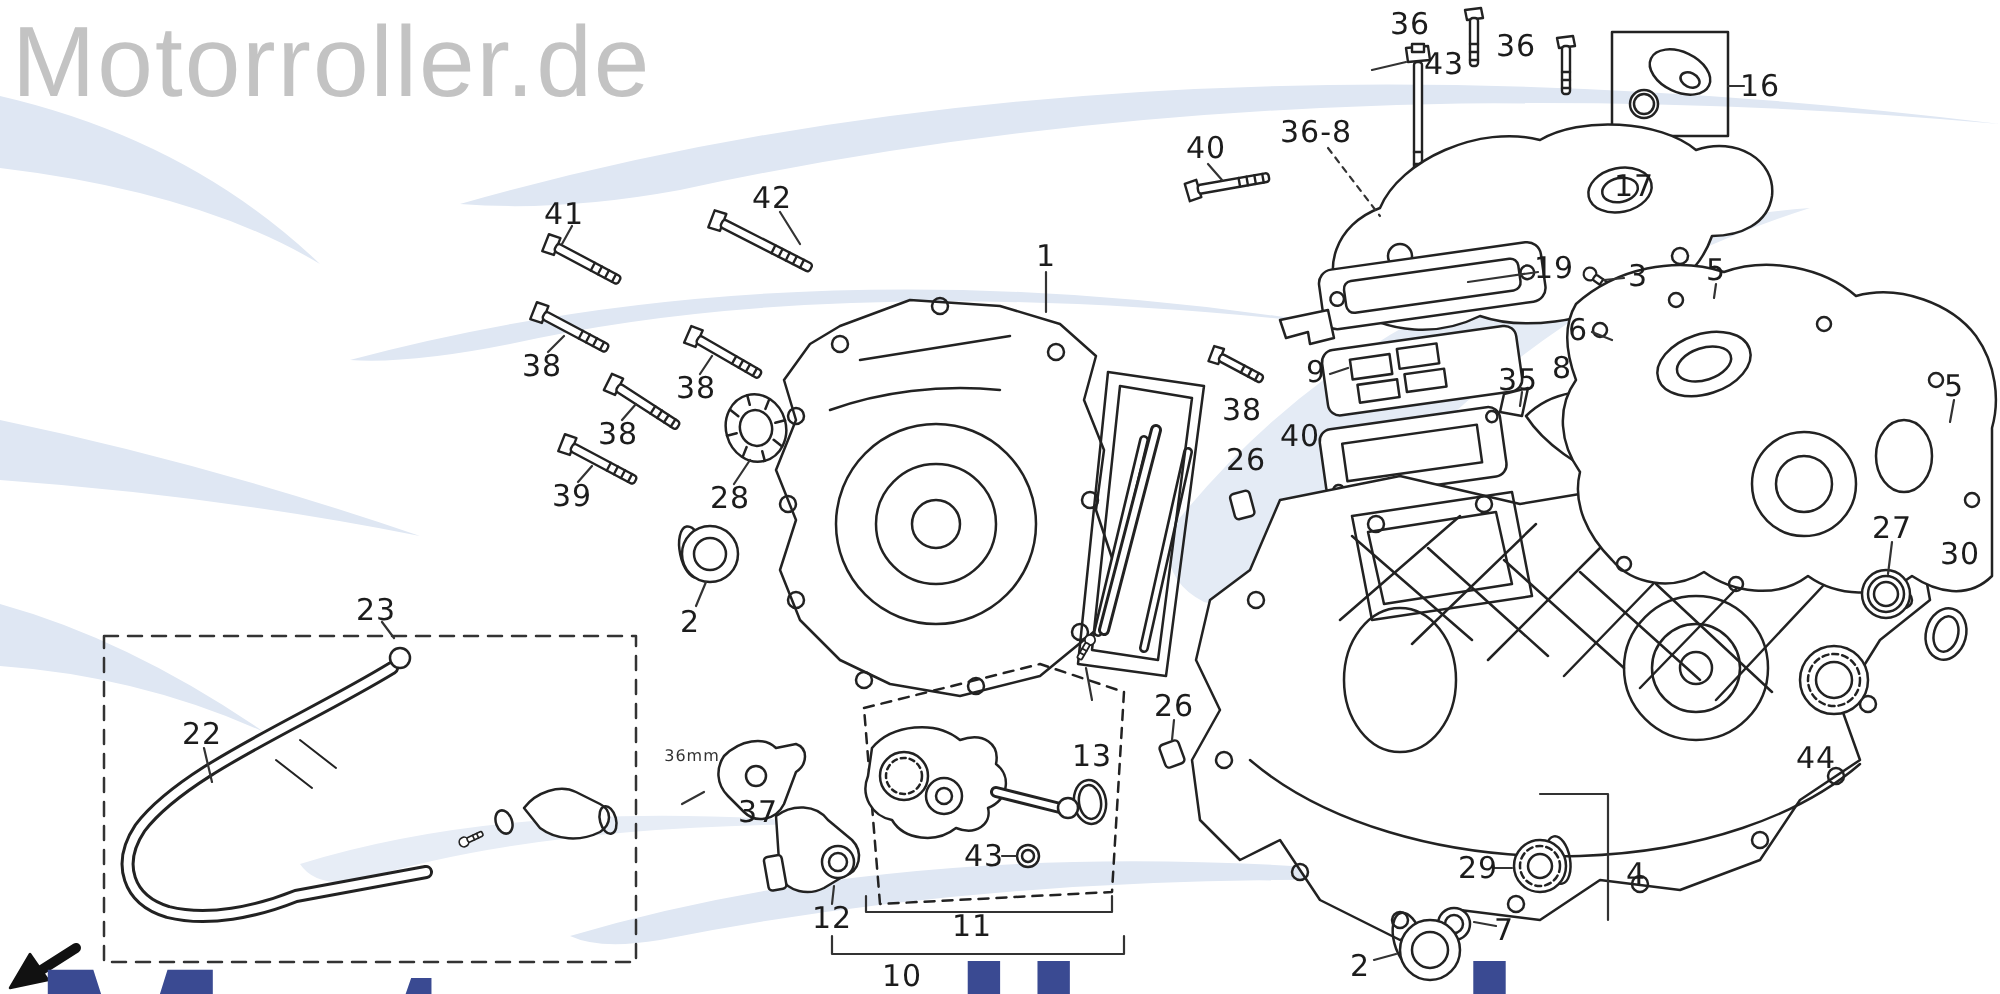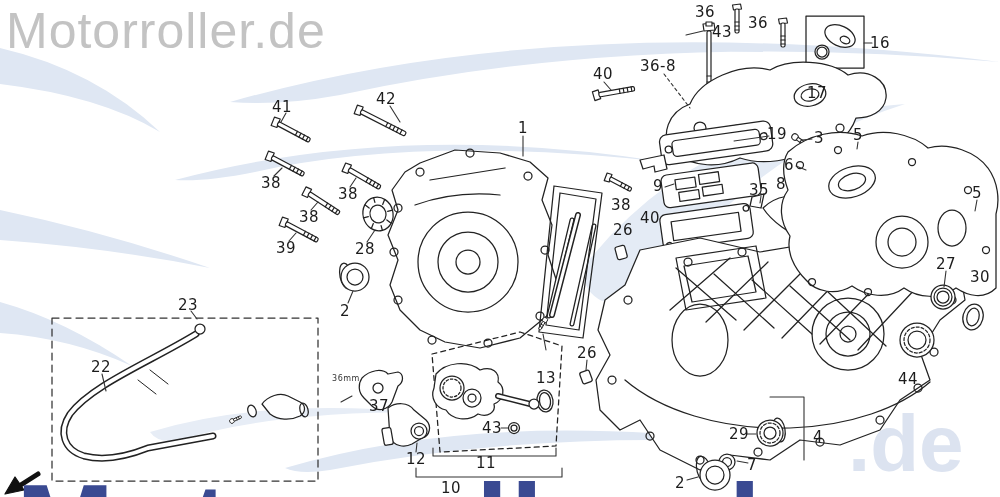--- a/index.html
+++ b/index.html
@@ -362,21 +362,20 @@
     </g>
 
     <g>
       <path d="M38,474 L16,488" stroke="#111" stroke-width="5"></path>
       <path d="M5,494 L24,490 L15,477 Z" fill="#111" stroke="#111"></path>
     </g>
   </g>
 </svg>
 
 <div class="wm-top">Motorroller.de</div>
-<div class="wm-de">.de</div>
 <div class="wm-bottom">Motorroller.de</div>
 
 <div id="label-layer">
       <span class="part-label" style="left: 282px; top: 107px;">41</span>
       <span class="part-label" style="left: 386px; top: 99px;">42</span>
       <span class="part-label" style="left: 271px; top: 183px;">38</span>
       <span class="part-label" style="left: 348px; top: 194px;">38</span>
       <span class="part-label" style="left: 309px; top: 217px;">38</span>
       <span class="part-label" style="left: 286px; top: 248px;">39</span>
       <span class="part-label" style="left: 365px; top: 249px;">28</span>

